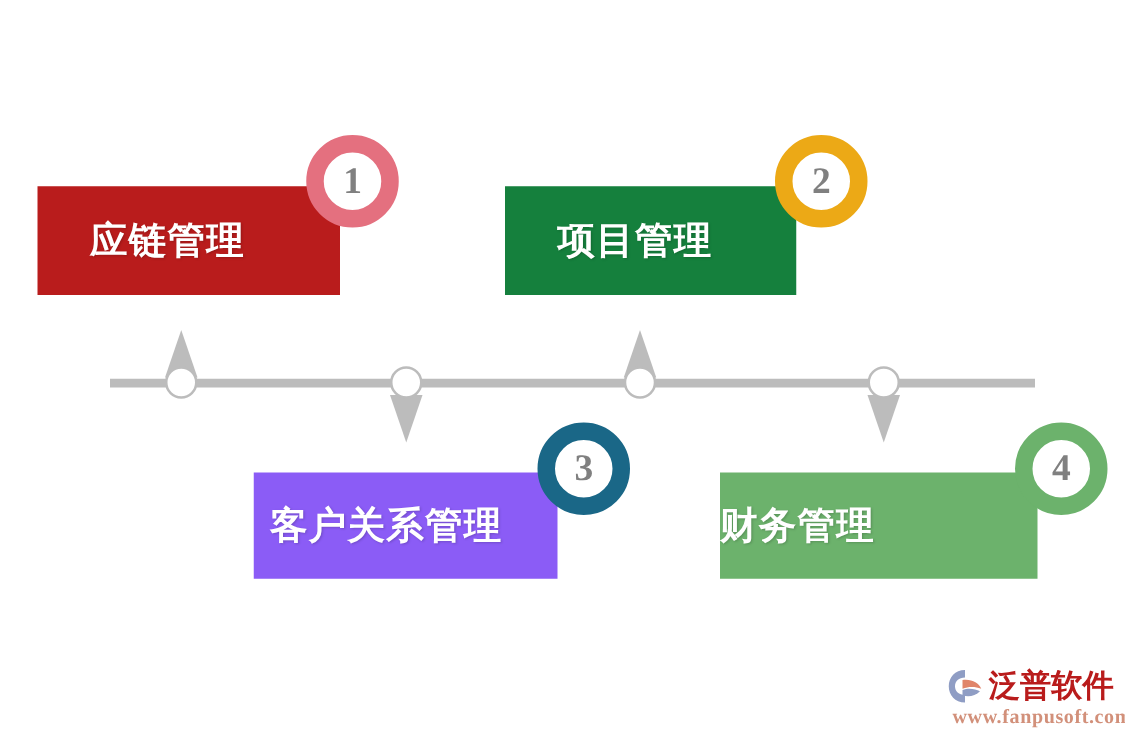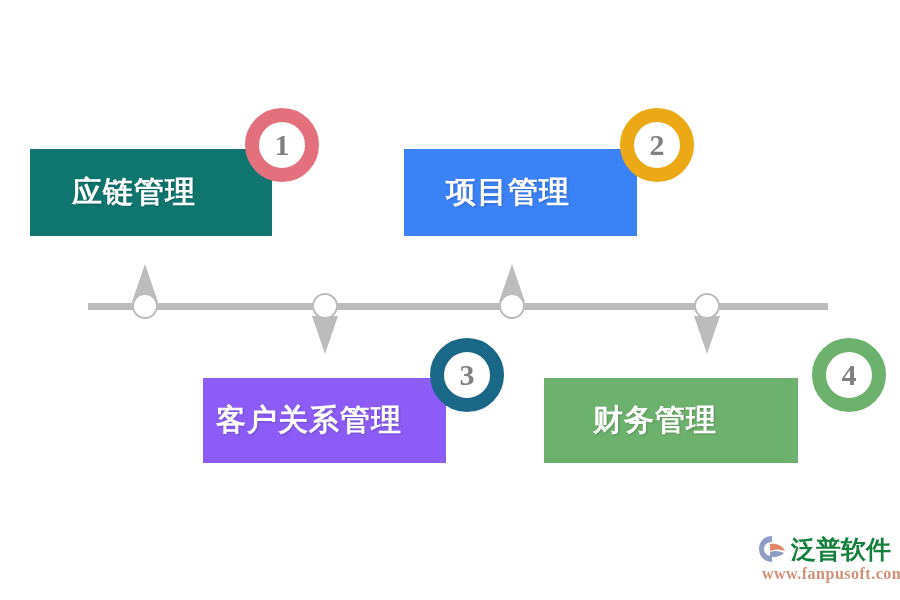--- a/index.html
+++ b/index.html
@@ -67,24 +67,24 @@
   }
   .label-text {
     color: #ffffff;
     font-size: 30px;
     font-weight: bold;
     letter-spacing: 1px;
     text-shadow: 1px 1px 2px rgba(0, 0, 0, 0.18);
     white-space: nowrap;
   }
 
-  .box-1 { left: 30px;  top: 149px; width: 242px; height: 87px; background: #0f766e; padding-left: 42px; }
-  .box-2 { left: 404px; top: 149px; width: 233px; height: 87px; background: #3b82f6; padding-left: 42px; }
+  .box-1 { left: 30px;  top: 149px; width: 242px; height: 87px; background: #b91c1c; padding-left: 42px; }
+  .box-2 { left: 404px; top: 149px; width: 233px; height: 87px; background: #15803d; padding-left: 42px; }
   .box-3 { left: 203px; top: 378px; width: 243px; height: 85px; background: #8b5cf6; padding-left: 13px; }
-  .box-4 { left: 544px; top: 378px; width: 254px; height: 85px; background: #6cb26c; padding-left: 49px; }
+  .box-4 { left: 576px; top: 378px; width: 254px; height: 85px; background: #6cb26c; }
 
   
   .badge {
     position: absolute;
     width: 74px;
     height: 74px;
     border-radius: 50%;
     box-sizing: border-box;
     border-width: 14px;
     border-style: solid;
@@ -119,21 +119,21 @@
     align-items: center;
   }
   .wm-mark {
     width: 30px;
     height: 28px;
     margin-right: 3px;
   }
   .wm-name {
     font-size: 25px;
     font-weight: bold;
-    color: #15803d;
+    color: #b91c1c;
     letter-spacing: 0px;
     line-height: 1;
   }
   .wm-url {
     font-family: "Liberation Serif", "DejaVu Serif", serif;
     font-size: 16px;
     font-weight: bold;
     color: #d2907a;
     margin-top: 2px;
     margin-left: 4px;

